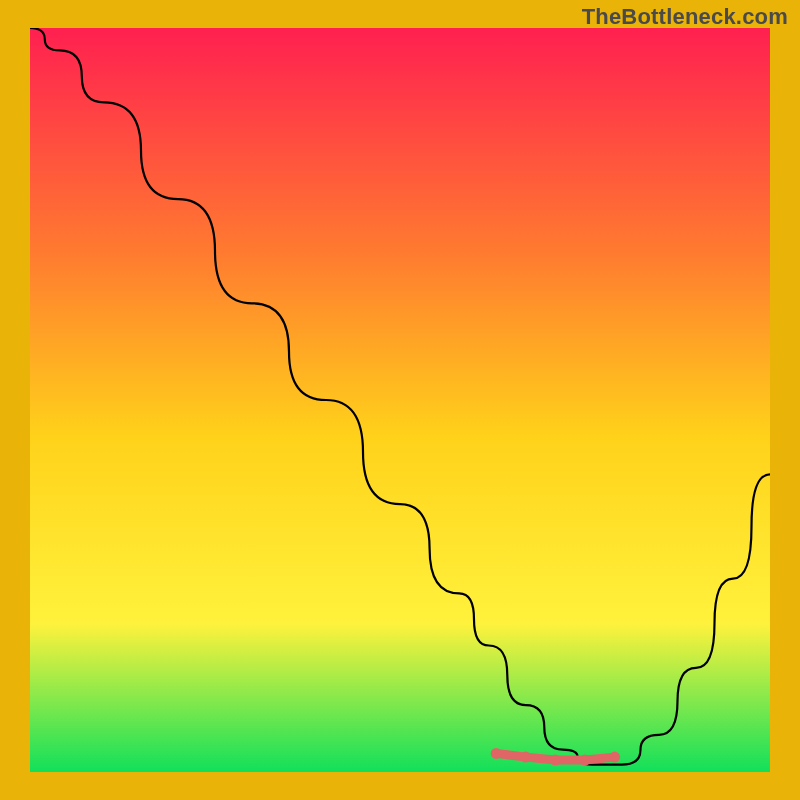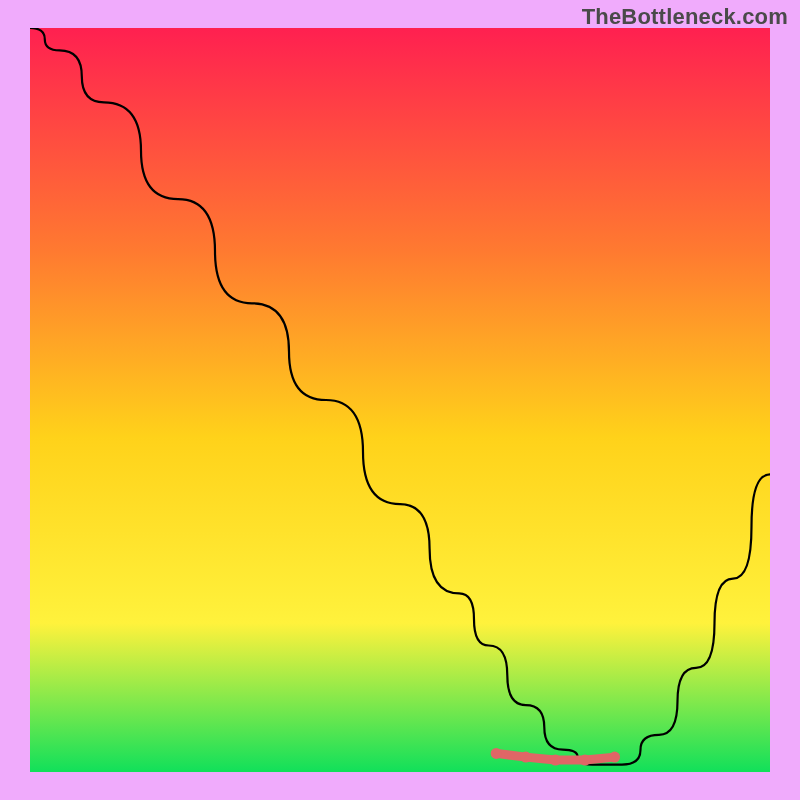--- a/index.html
+++ b/index.html
@@ -8,21 +8,21 @@
     width: 800px;
     height: 800px;
     background: #000;
     font-family: Arial, Helvetica, sans-serif;
     overflow: hidden;
   }
   .frame {
     position: relative;
     width: 800px;
     height: 800px;
-    background: #f0abfc;
+    background: #eab308;
   }
   .watermark {
     position: absolute;
     top: 4px;
     right: 12px;
     color: #4a4a4a;
     font-size: 22px;
     font-weight: bold;
     z-index: 10;
     letter-spacing: 0.2px;

